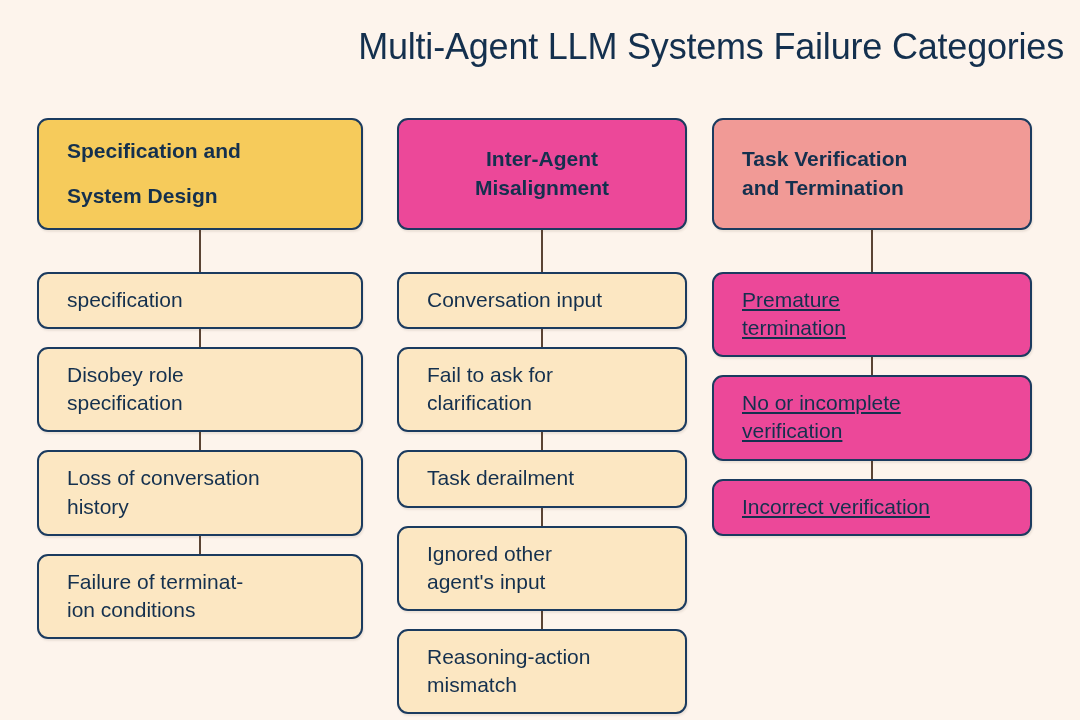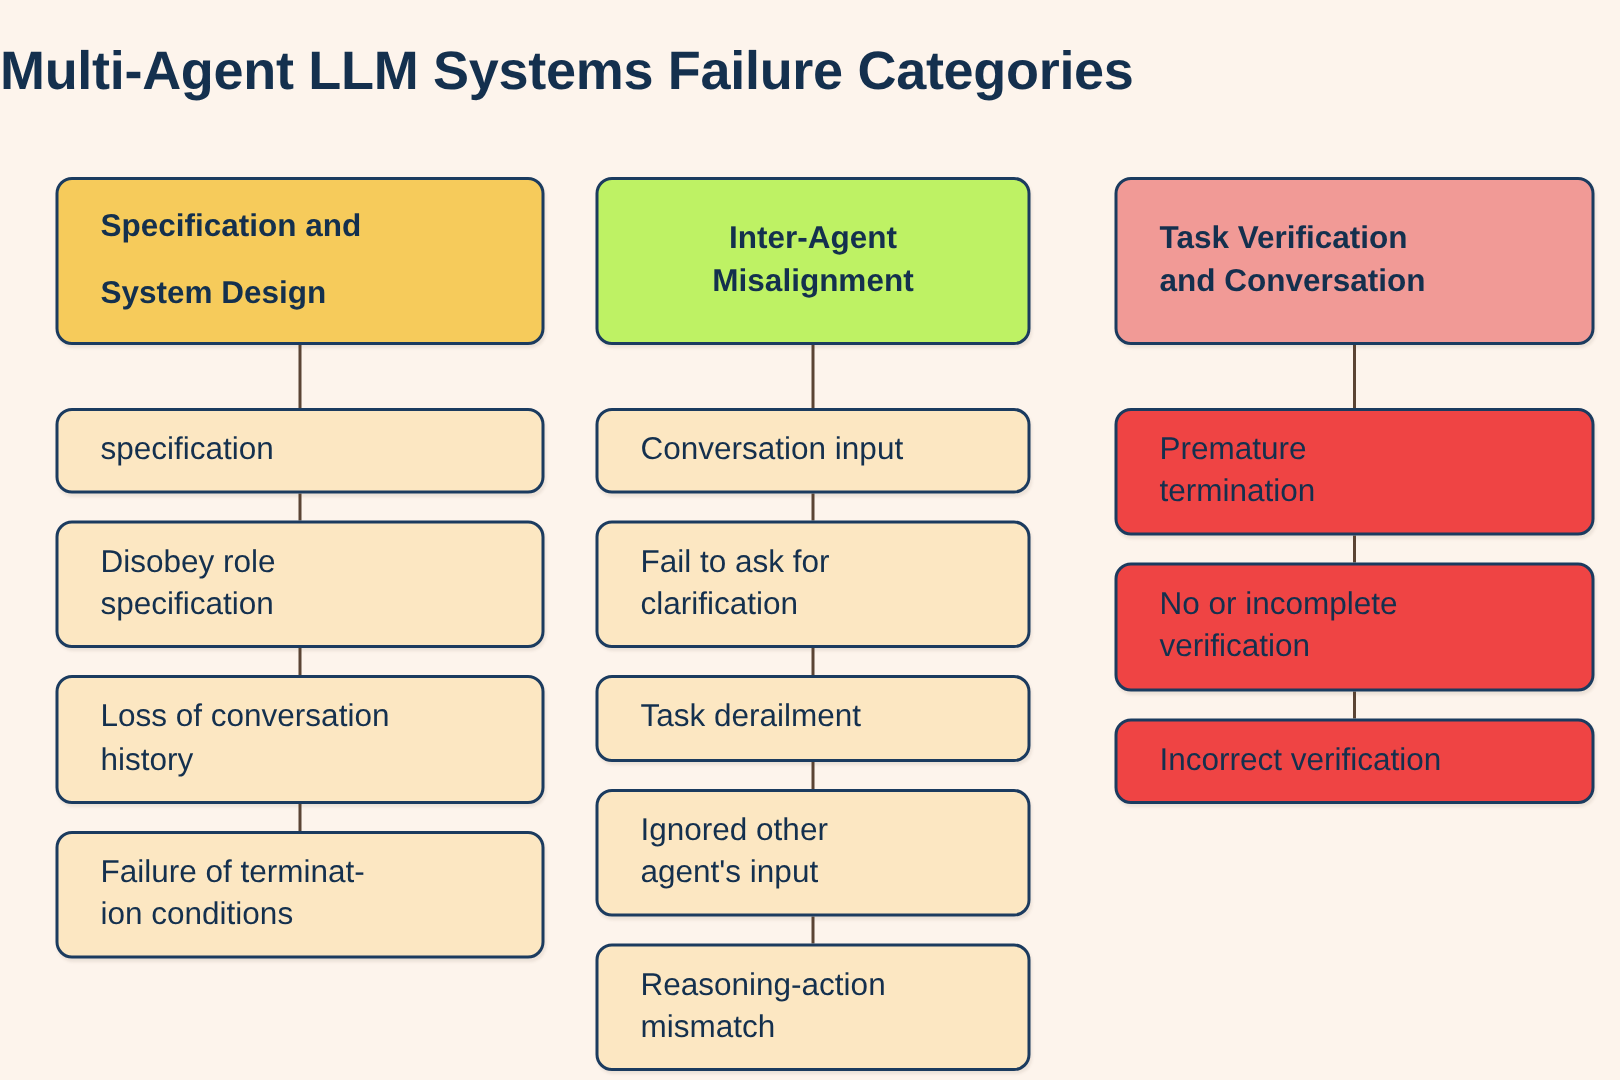--- a/index.html
+++ b/index.html
@@ -17,34 +17,34 @@
     position: relative;
     width: 1080px;
     height: 720px;
     background: #fdf4ec;
   }
   #page-title {
     position: absolute;
     top: 26px;
     left: 0;
     width: 1064px;
-    text-align: left;
+    text-align: right;
     font-size: 36px;
-    font-weight: bold;
+    font-weight: normal;
     color: #14304e;
     letter-spacing: -0.2px;
     line-height: 1.15;
   }
   .column {
     position: absolute;
     top: 118px;
   }
   .col-1 { left: 37px;  width: 326px; }
   .col-2 { left: 397px; width: 290px; }
-  .col-3 { left: 743px; width: 320px; }
+  .col-3 { left: 712px; width: 320px; }
 
   .node {
     position: relative;
     box-sizing: border-box;
     border: 2px solid #1b3b5f;
     border-radius: 11px;
     padding: 12px 18px 13px 28px;
     color: #14304e;
     font-size: 21px;
     line-height: 1.34;
@@ -68,24 +68,24 @@
     width: 2px;
     height: 42px;
     margin: 0 auto;
     background: #5b4434;
     z-index: 1;
   }
   .connector.short { height: 18px; }
 
   
   .hdr-yellow { background: #f6cb5b; gap: 17px; }
-  .hdr-orange { background: #bef264; }
+  .hdr-orange { background: #ec4899; }
   .hdr-salmon { background: #f19a96; }
   .leaf-cream { background: #fce7c2; }
-  .leaf-pink  { background: #ef4444; }
+  .leaf-pink  { background: #ec4899; text-decoration: underline; }
 
   .nowrap-line { display: block; white-space: pre; }
 </style>
 </head>
 <body>
 
 <div id="canvas">
 
   <div id="page-title">Multi-Agent LLM Systems Failure Categories</div>
 
@@ -164,21 +164,21 @@
       <span class="nowrap-line">Reasoning-action</span>
       <span class="nowrap-line">mismatch</span>
     </div>
 
   </div>
 
   <div class="column col-3">
 
     <div class="node header hdr-salmon">
       <span class="nowrap-line">Task Verification</span>
-      <span class="nowrap-line">and Conversation</span>
+      <span class="nowrap-line">and Termination</span>
     </div>
 
     <div class="connector"></div>
 
     <div class="node leaf-pink">
       <span class="nowrap-line">Premature</span>
       <span class="nowrap-line">termination</span>
     </div>
 
     <div class="connector short"></div>

